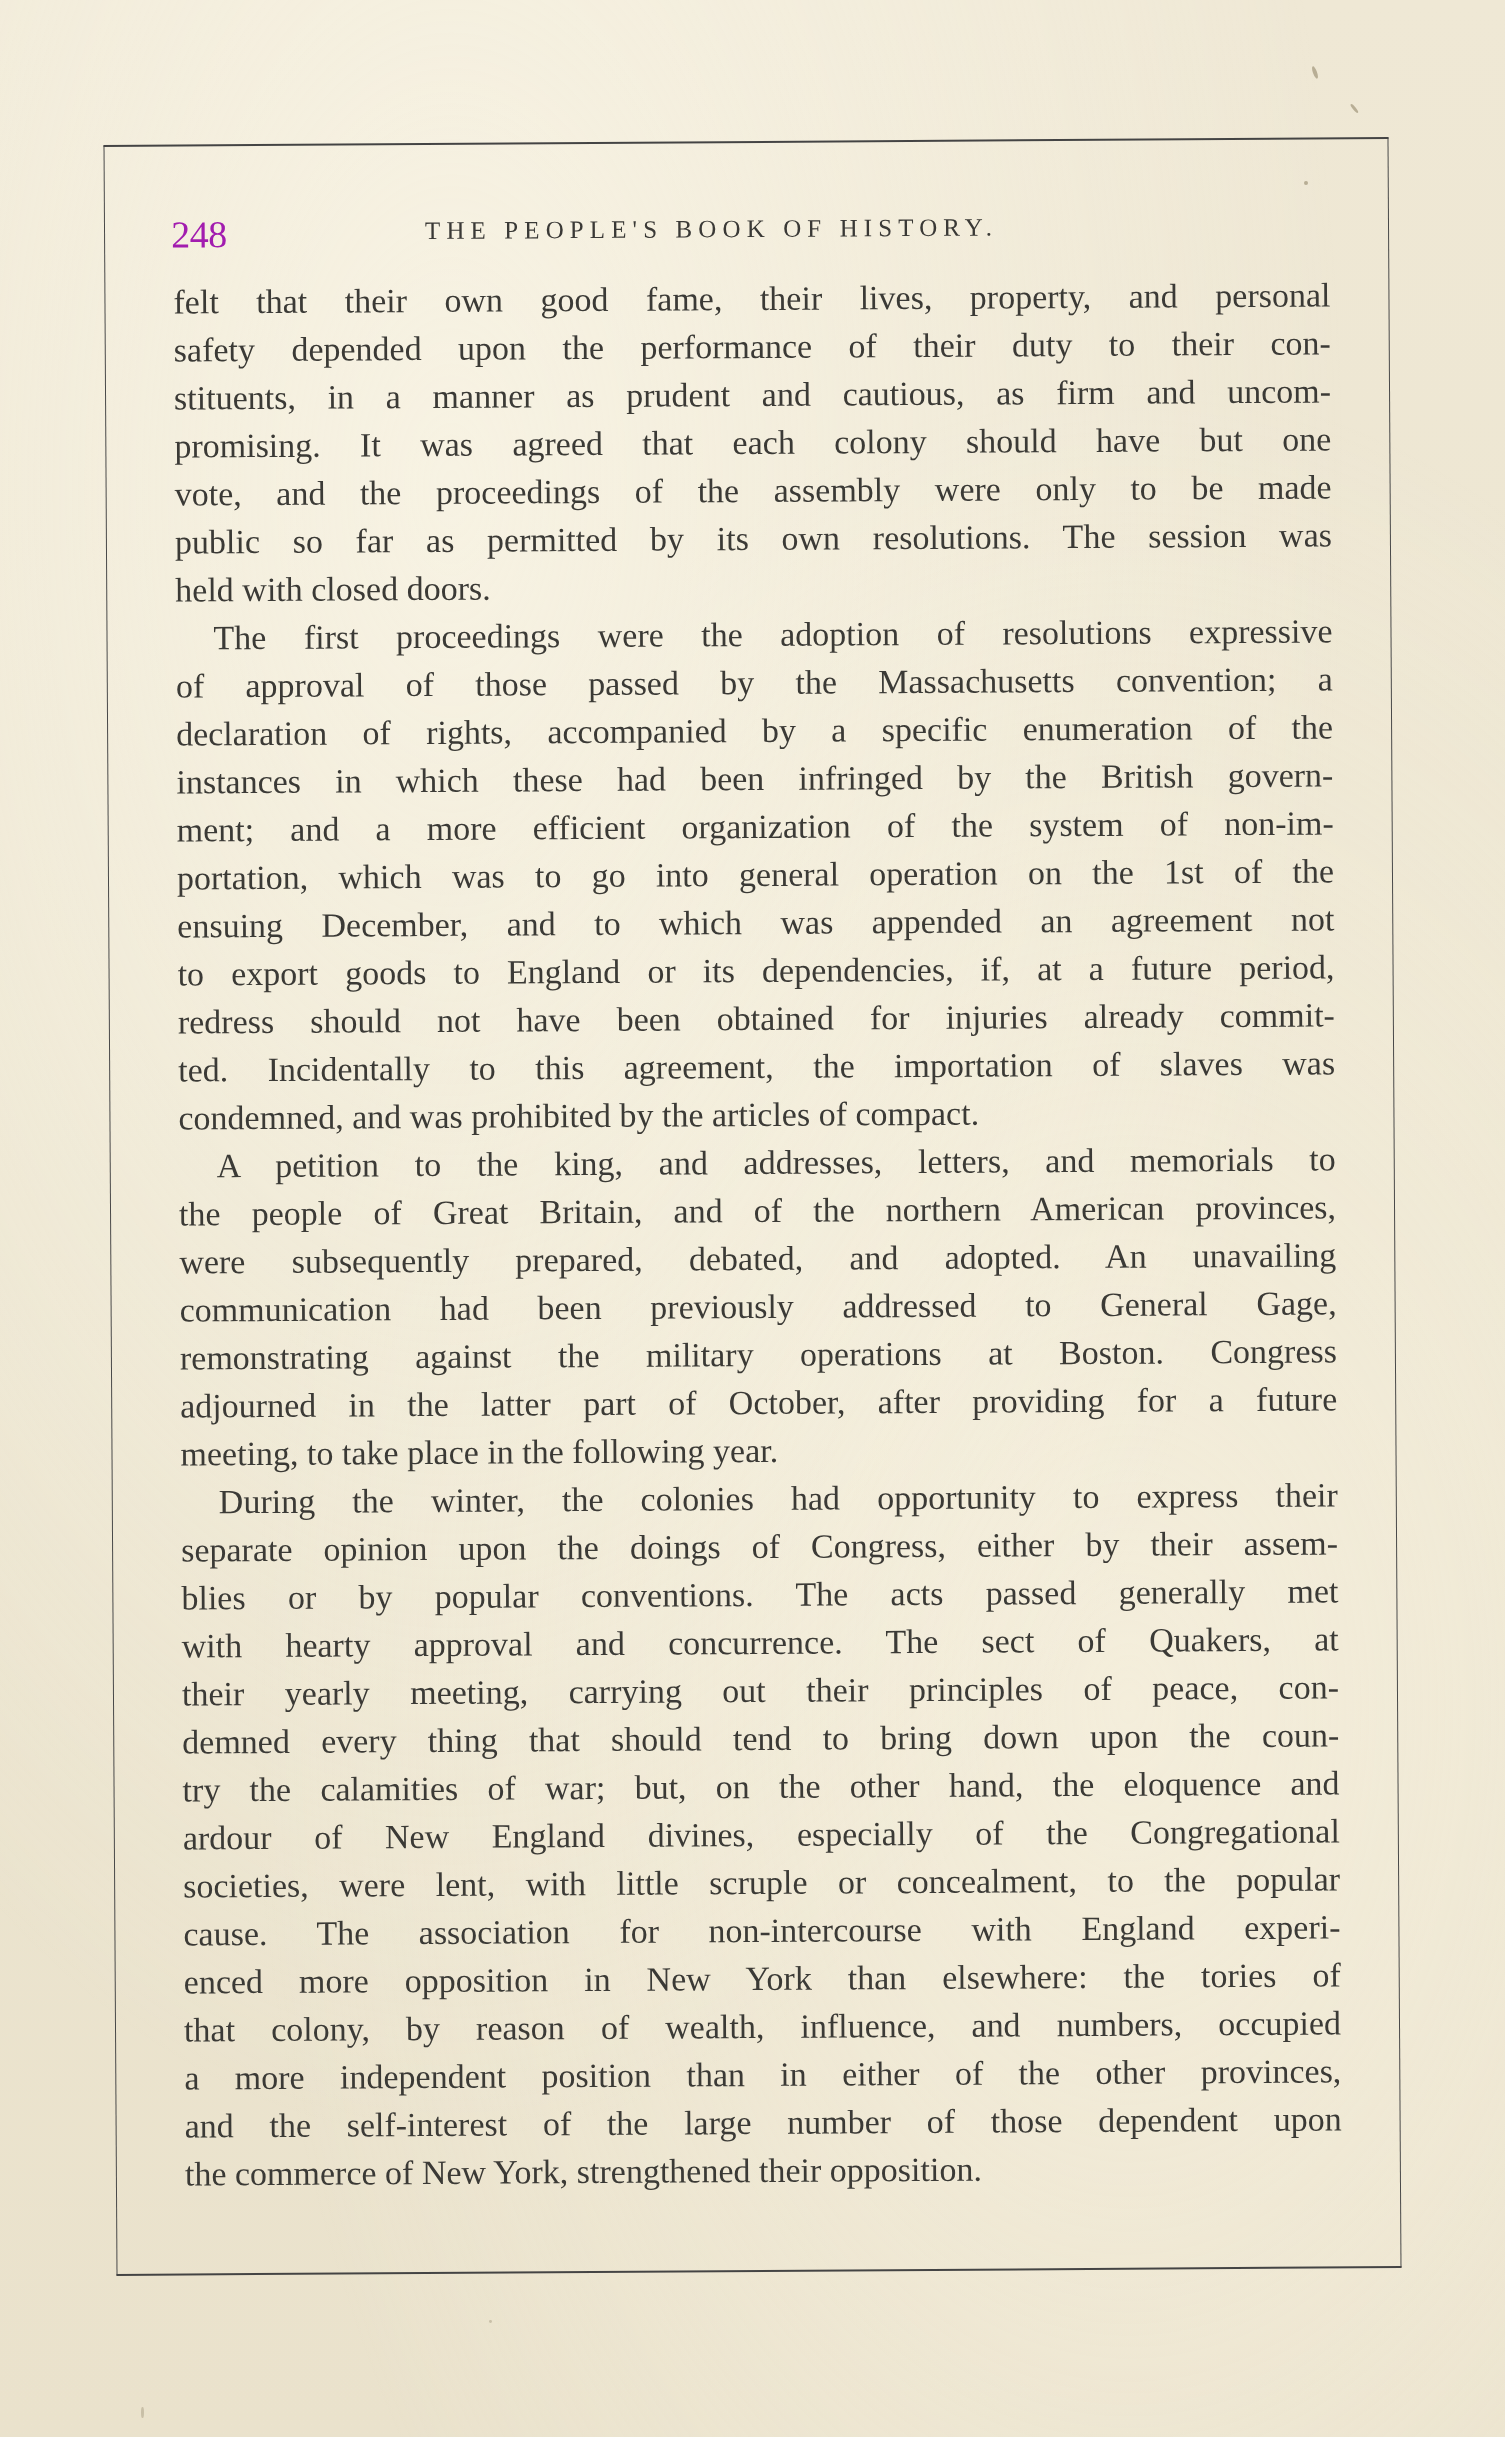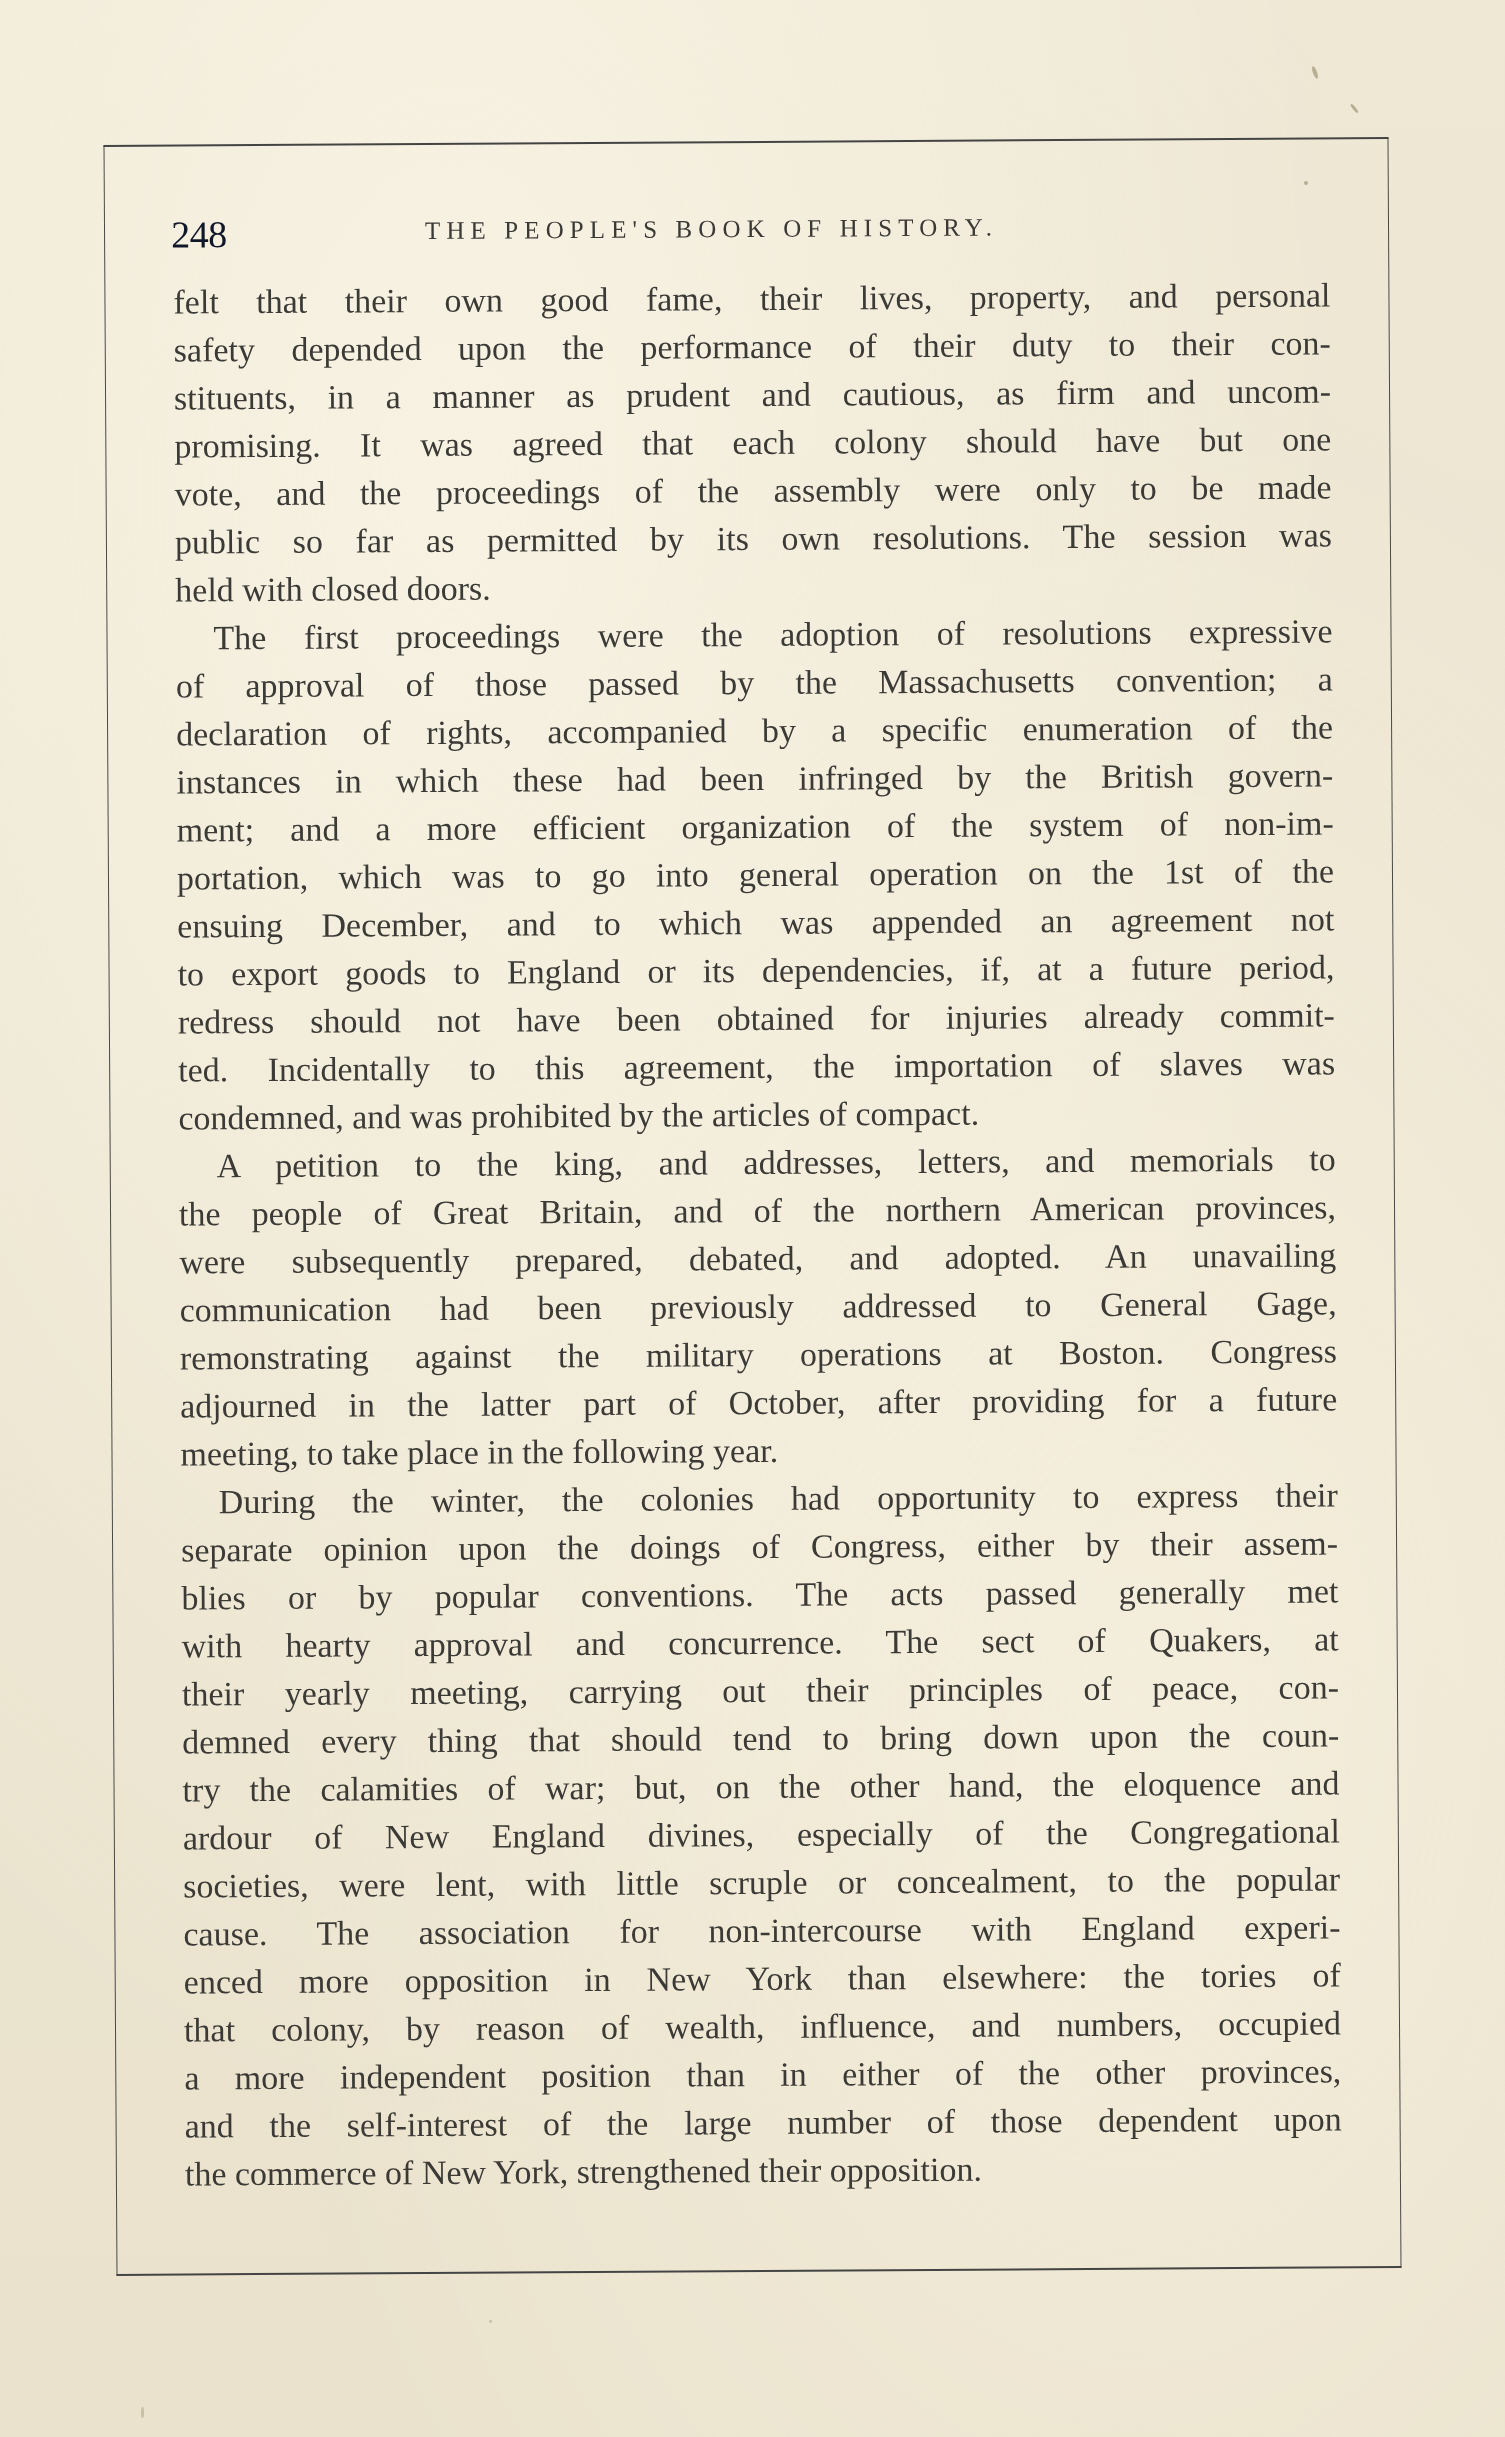--- a/index.html
+++ b/index.html
@@ -40,21 +40,21 @@
     width: 1155px;
     height: 47px;
   }
   .page-number {
     position: absolute;
     left: 0;
     top: 0;
     font-family: "Liberation Serif", "DejaVu Serif", serif;
     font-size: 38px;
     letter-spacing: -0.5px;
-    color: #0f172a;
+    color: #a21caf;
   }
   .book-title {
     position: absolute;
     left: 254px;
     top: 5.6px;
     font-family: "Liberation Serif", "DejaVu Serif", serif;
     font-size: 25px;
     letter-spacing: 6.1px;
     color: #3a3936;
     white-space: nowrap;

